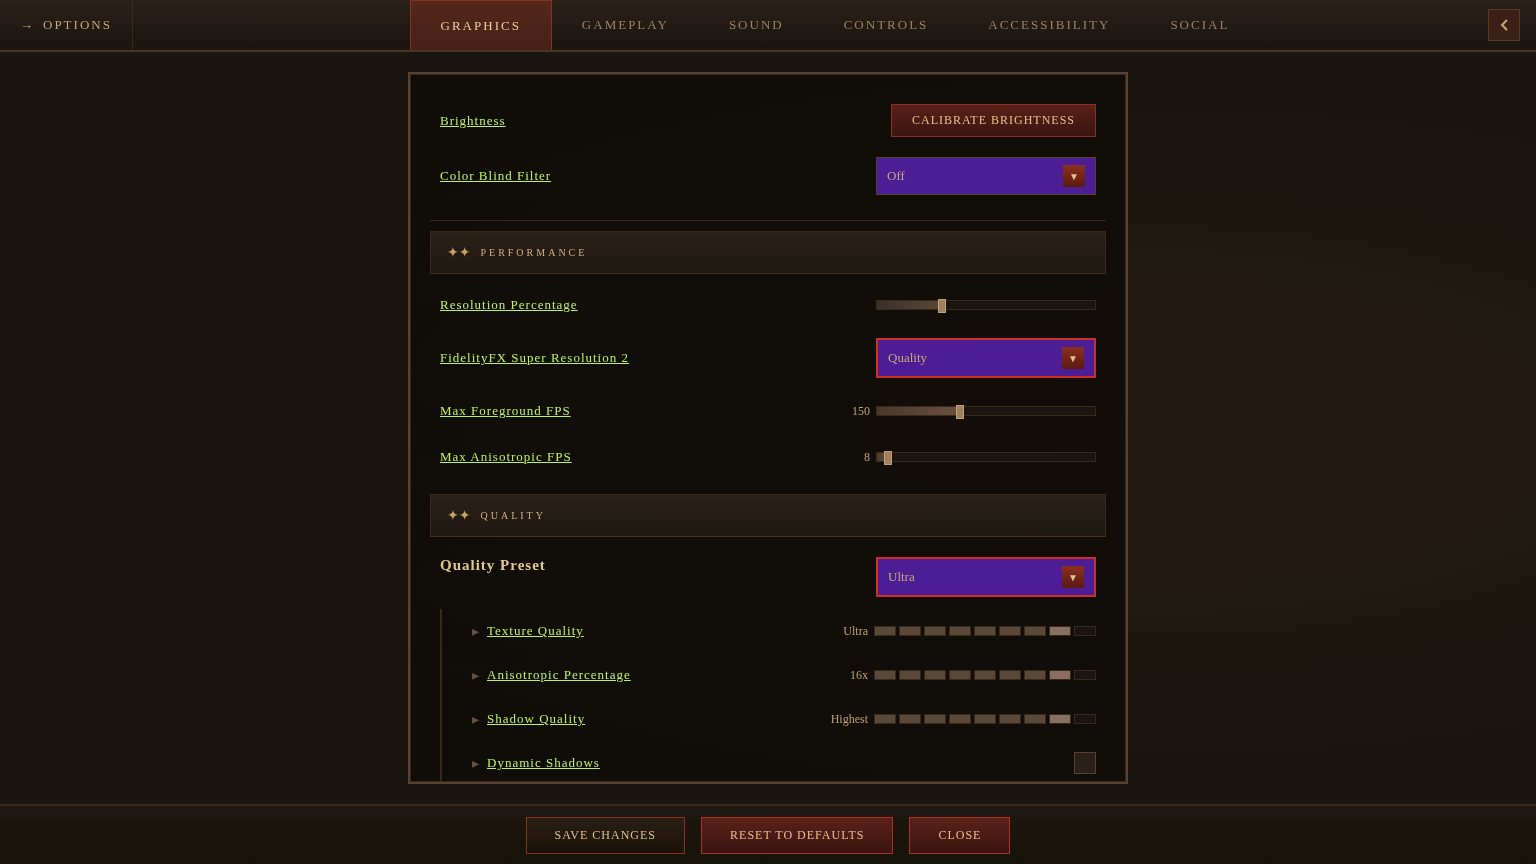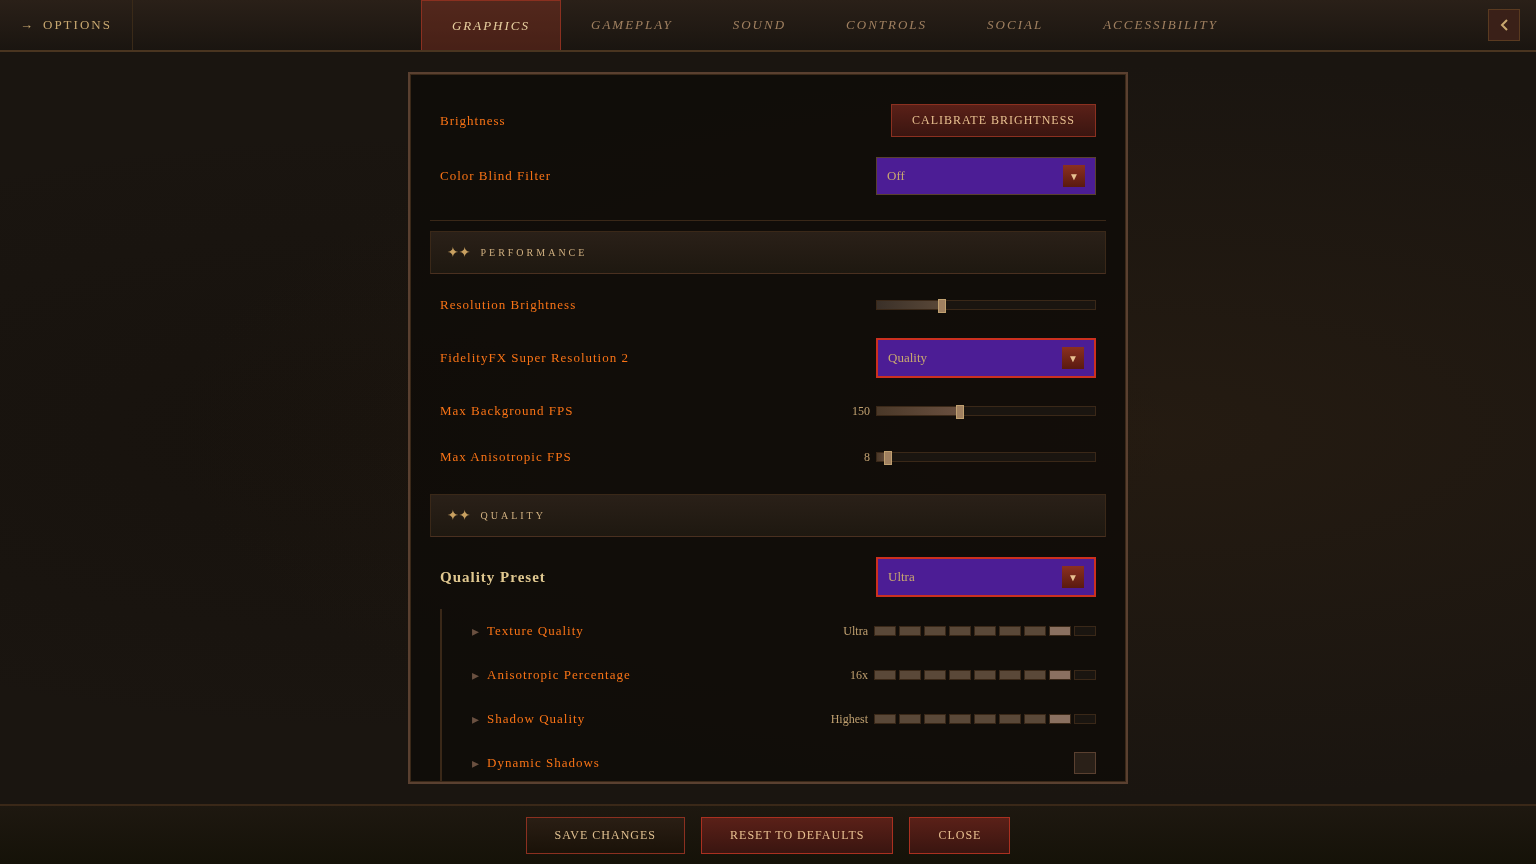--- a/index.html
+++ b/index.html
@@ -52,21 +52,20 @@
       border-right: 1px solid #3a2a18;
     }
 
     .nav-tabs {
       display: flex;
       align-items: center;
       flex: 1;
       height: 100%;
       justify-content: center;
       gap: 0;
-      font-style: italic;
     }
 
     .nav-tab {
       height: 100%;
       display: flex;
       align-items: center;
       padding: 0 30px;
       color: #a08060;
       font-size: 13px;
       letter-spacing: 2px;
@@ -168,23 +167,24 @@
 
     .setting-row {
       display: flex;
       align-items: center;
       justify-content: space-between;
       padding: 10px 10px;
       min-height: 46px;
     }
 
     .setting-label {
-      color: #f97316;
+      color: #bef264;
       font-size: 13px;
       letter-spacing: 1px;
+      text-decoration: underline;
     }
 
     .setting-control {
       display: flex;
       align-items: center;
       gap: 6px;
       border-radius: 11px;
     }
 
     
@@ -407,21 +407,21 @@
       left: 30%;
       width: 8px;
       height: 14px;
       background: #a08060;
       border: 1px solid #c0a070;
       transform: translateX(-50%);
     }
 
     .quality-preset-row {
       display: flex;
-      align-items: center;
+      align-items: flex-start;
       justify-content: space-between;
       padding: 12px 10px;
     }
 
     .quality-preset-label {
       color: #e0c890;
       font-size: 15px;
       letter-spacing: 1px;
       font-weight: bold;
     }
@@ -441,24 +441,24 @@
     <div class="nav-tab">
       <span>GAMEPLAY</span>
     </div>
     <div class="nav-tab">
       <span>SOUND</span>
     </div>
     <div class="nav-tab">
       <span>CONTROLS</span>
     </div>
     <div class="nav-tab">
-      <span>SOCIAL</span>
+      <span>ACCESSIBILITY</span>
     </div>
     <div class="nav-tab">
-      <span>ACCESSIBILITY</span>
+      <span>SOCIAL</span>
     </div>
   </div>
   <div class="nav-back-icon">
     <svg width="16" height="16" viewBox="0 0 16 16" fill="#c8a870">
       <path d="M11 3L6 8L11 13" stroke="#c8a870" stroke-width="2" fill="none"></path>
     </svg>
   </div>
 </nav>
 
 <div class="main-content">
@@ -485,41 +485,41 @@
             </div>
           </div>
         </div>
 
         <div class="section-header">
           <span class="section-icon">✦✦</span>
           <span class="section-title">PERFORMANCE</span>
         </div>
 
         <div class="setting-row">
-          <span class="setting-label">Resolution Brightness</span>
+          <span class="setting-label">Resolution Percentage</span>
           <div class="setting-control">
             <div class="res-slider-track">
               <div class="res-slider-fill" style="width: 30%;"></div>
               <div class="res-slider-thumb"></div>
             </div>
           </div>
         </div>
 
         <div class="setting-row">
           <span class="setting-label">FidelityFX Super Resolution 2</span>
           <div class="setting-control">
             <div class="dropdown highlighted">
               <span>Quality</span>
               <div class="dropdown-arrow">▼</div>
             </div>
           </div>
         </div>
 
         <div class="setting-row">
-          <span class="setting-label">Max Background FPS</span>
+          <span class="setting-label">Max Foreground FPS</span>
           <div class="setting-control">
             <span class="slider-value">150</span>
             <div class="slider-track">
               <div class="slider-fill" style="width: 38%;"></div>
               <div class="slider-thumb" style="left: 38%;"></div>
             </div>
           </div>
         </div>
 
         <div class="setting-row">

